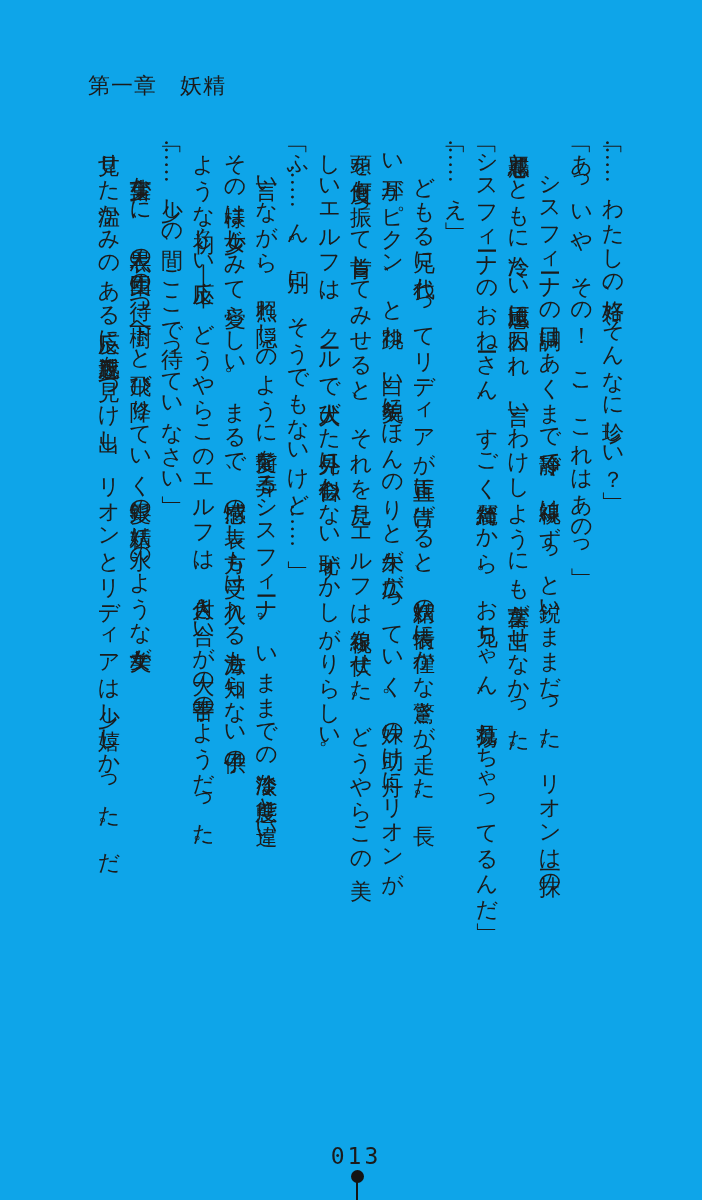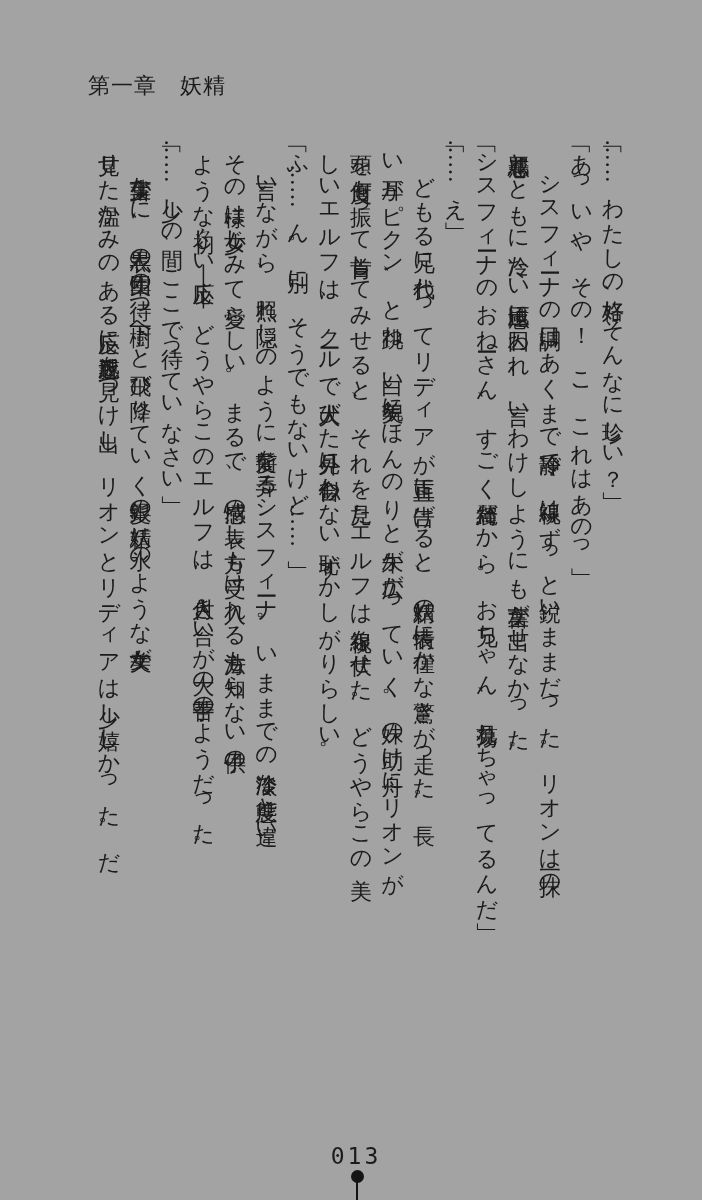--- a/index.html
+++ b/index.html
@@ -62,21 +62,21 @@
     top: 1181px;
     left: 356px;
     width: 2px;
     height: 19px;
     background: #141414;
   }
 </style>
 </head>
 <body>
 
-<div class="page" style="background: #a3a3a3; color: rgb(27, 27, 27);">
+<div class="page" style="background: #0ea5e9; color: rgb(27, 27, 27);">
 
   <div class="chapter-header">第一章　妖精</div>
 
   <div class="text-body"><div class="tline">「……わたしの格好、そんなに珍しい？」</div><div class="tline">「あっいや、その！　こ、これはあのっ」</div><div class="tline indent">シスフィーナの口調はあくまで冷静で、視線はずっと鋭いままだった。リオンは一抹の</div><div class="tline">罪悪感とともに冷たい圧迫感に囚われ、言いわけしようにも言葉が出せなかった。</div><div class="tline">「シスフィーナのおねーさん、すごく綺麗だから。お兄ちゃん、見蕩れちゃってるんだ」</div><div class="tline">「……え」</div><div class="tline indent">どもる兄に代わってリディアが正直に告げると、妖精の表情に僅かな驚きが走った。長</div><div class="tline">い耳がピクン、と跳ね、白い美貌にほんのりと朱が広がっていく。妹の助け舟にリオンが</div><div class="tline">頭を何度も振って首肯してみせると、それを見たエルフは視線を伏せた。どうやらこの美</div><div class="tline">しいエルフは、クールで大人びた外見に似合わない恥ずかしがりらしい。</div><div class="tline">「ふ……ん。別に、そうでもないけど……」</div><div class="tline indent">言いながら、照れ隠しのように前髪を弄るシスフィーナ。いままでの冷淡な態度と違い、</div><div class="tline">その様は少女じみて愛らしい。まるで、感情の表し方も受け入れる方法も知らない子供の</div><div class="tline">ような初々しい反応――どうやらこのエルフは、人付き合いが大の苦手のようだった。</div><div class="tline">「……少しの間、ここで待っていなさい」</div><div class="tline indent">言葉少なに、黒衣の集団の待つ樹下へと飛び降りていく銀髪の妖精。氷のような美女が</div><div class="tline">見せた温かみのある反応に親近感を見つけ出し、リオンとリディアは少し嬉しかった。だ</div></div>
 
   <div class="page-number">013</div>
 
   <div class="binding-dot"></div>
   <div class="binding-line"></div>
 

